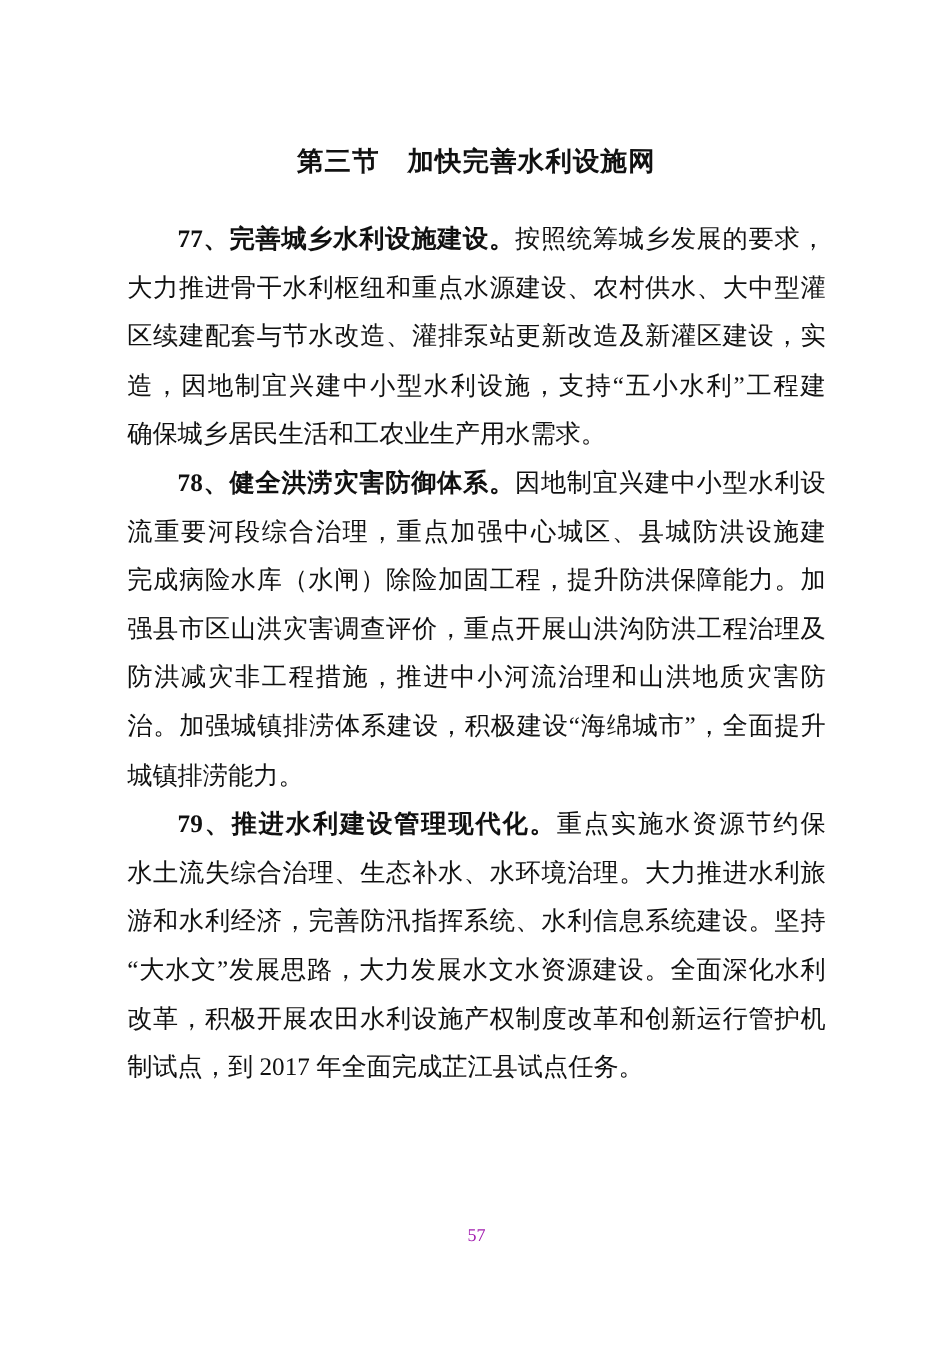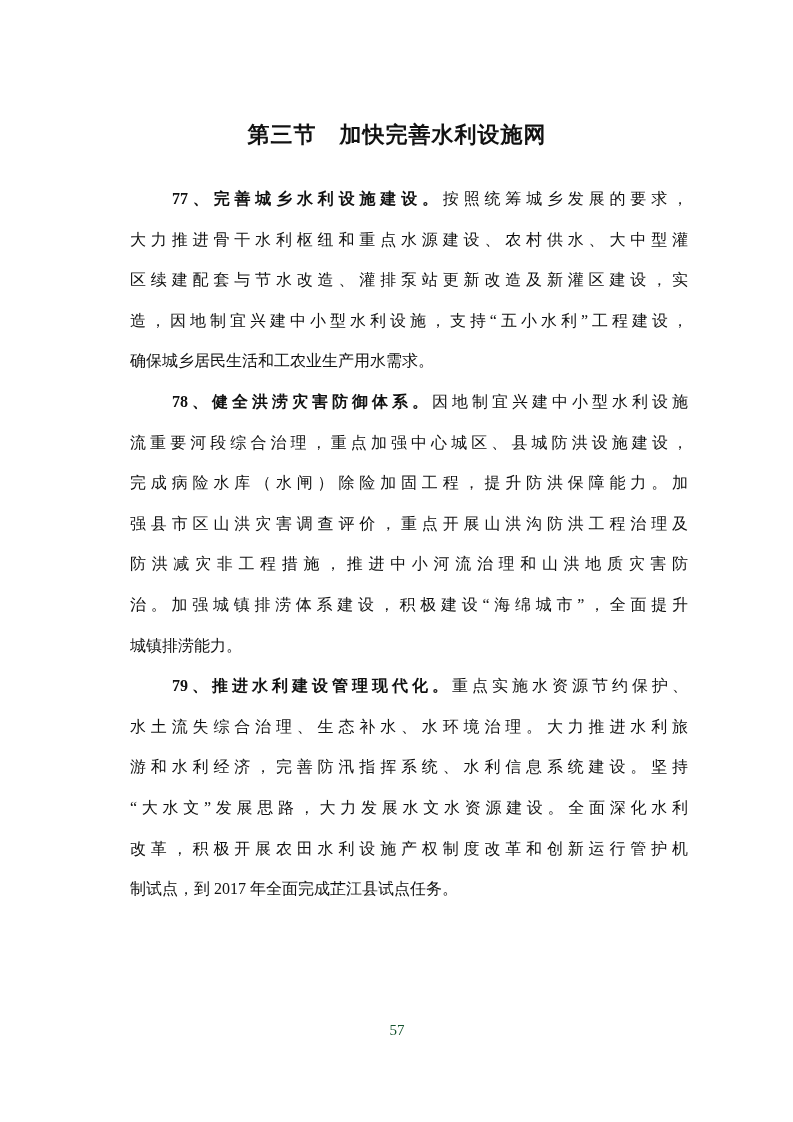--- a/index.html
+++ b/index.html
@@ -28,48 +28,47 @@
     line-height: 30px;
     font-weight: bold;
     text-align: center;
     letter-spacing: 1px;
   }
   .para {
     margin: 0;
     padding: 0;
   }
   .line {
-    font-size: 16px;
+    font-size: 21px;
     height: 40.6px;
     line-height: 40.6px;
     text-align: justify;
     text-align-last: justify;
     text-justify: inter-character;
     overflow: hidden;
-    margin-left: 24px;
   }
   .line.first {
     text-indent: 42px;
   }
   .line.last {
     text-align: center;
     text-align-last: left;
   }
   .bold {
     font-weight: bold;
   }
   .footer {
     position: absolute;
     top: 1020px;
     left: 106px;
     width: 582px;
     text-align: center;
     font-size: 15px;
     line-height: 20px;
-    color: #14532d;
+    color: #a21caf;
   }
 </style>
 </head>
 <body>
 
 <div class="page">
   <div class="content">
 
     <h1 class="title">第三节　加快完善水利设施网</h1>
 

